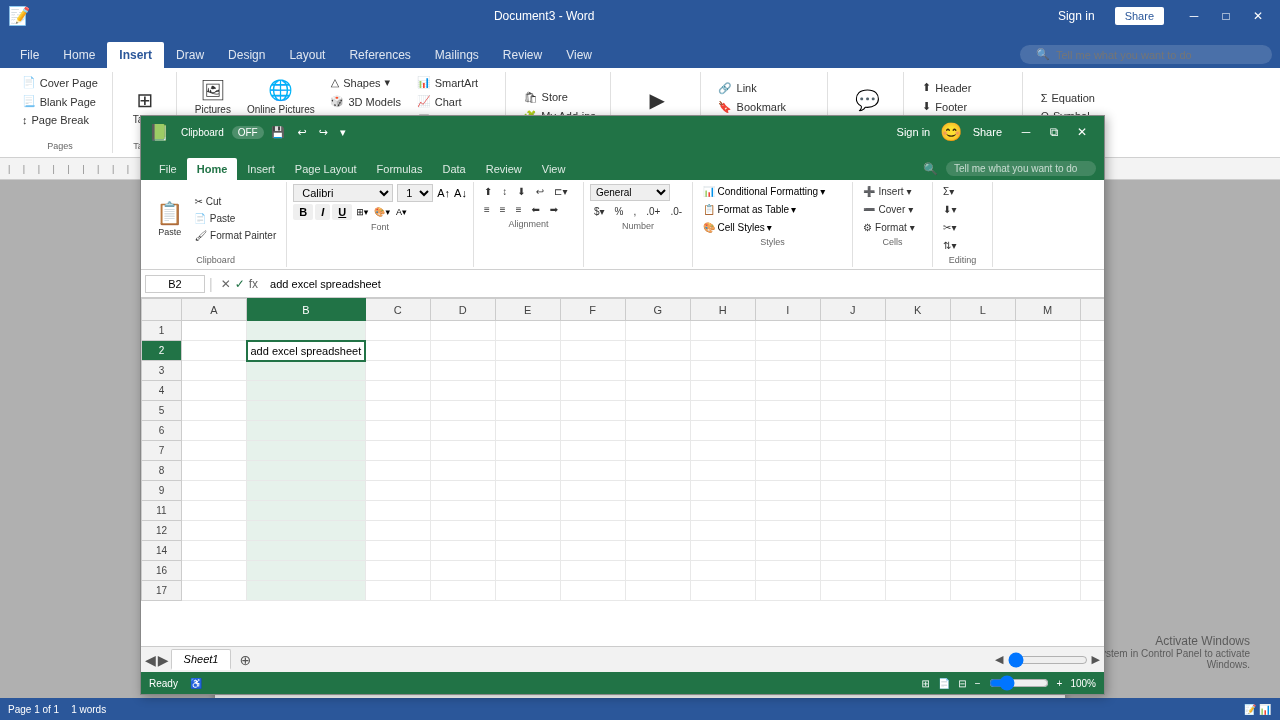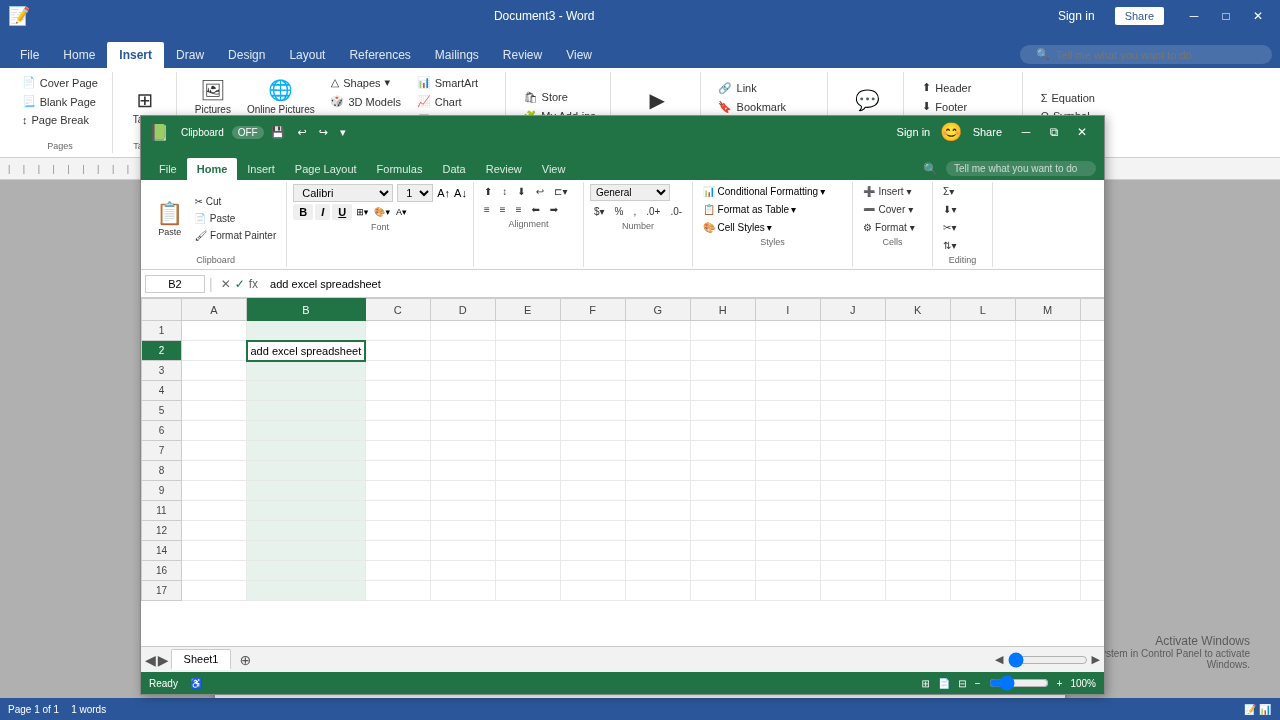--- a/index.html
+++ b/index.html
@@ -248,20 +248,21 @@
       gap: 2px;
     }
     .sheet-tab {
       background: white;
       border: 1px solid #ccc;
       border-bottom: none;
       padding: 3px 12px;
       font-size: 11px;
       cursor: pointer;
       border-radius: 2px 2px 0 0;
+      font-style: italic;
     }
     .sheet-tab.active { background: white; border-bottom: 2px solid white; }
     .sheet-tab-add { font-size: 14px; cursor: pointer; padding: 2px 6px; color: #555; }
 
     
     .excel-status-bar {
       background: #217346;
       color: white;
       height: 22px;
       display: flex;

